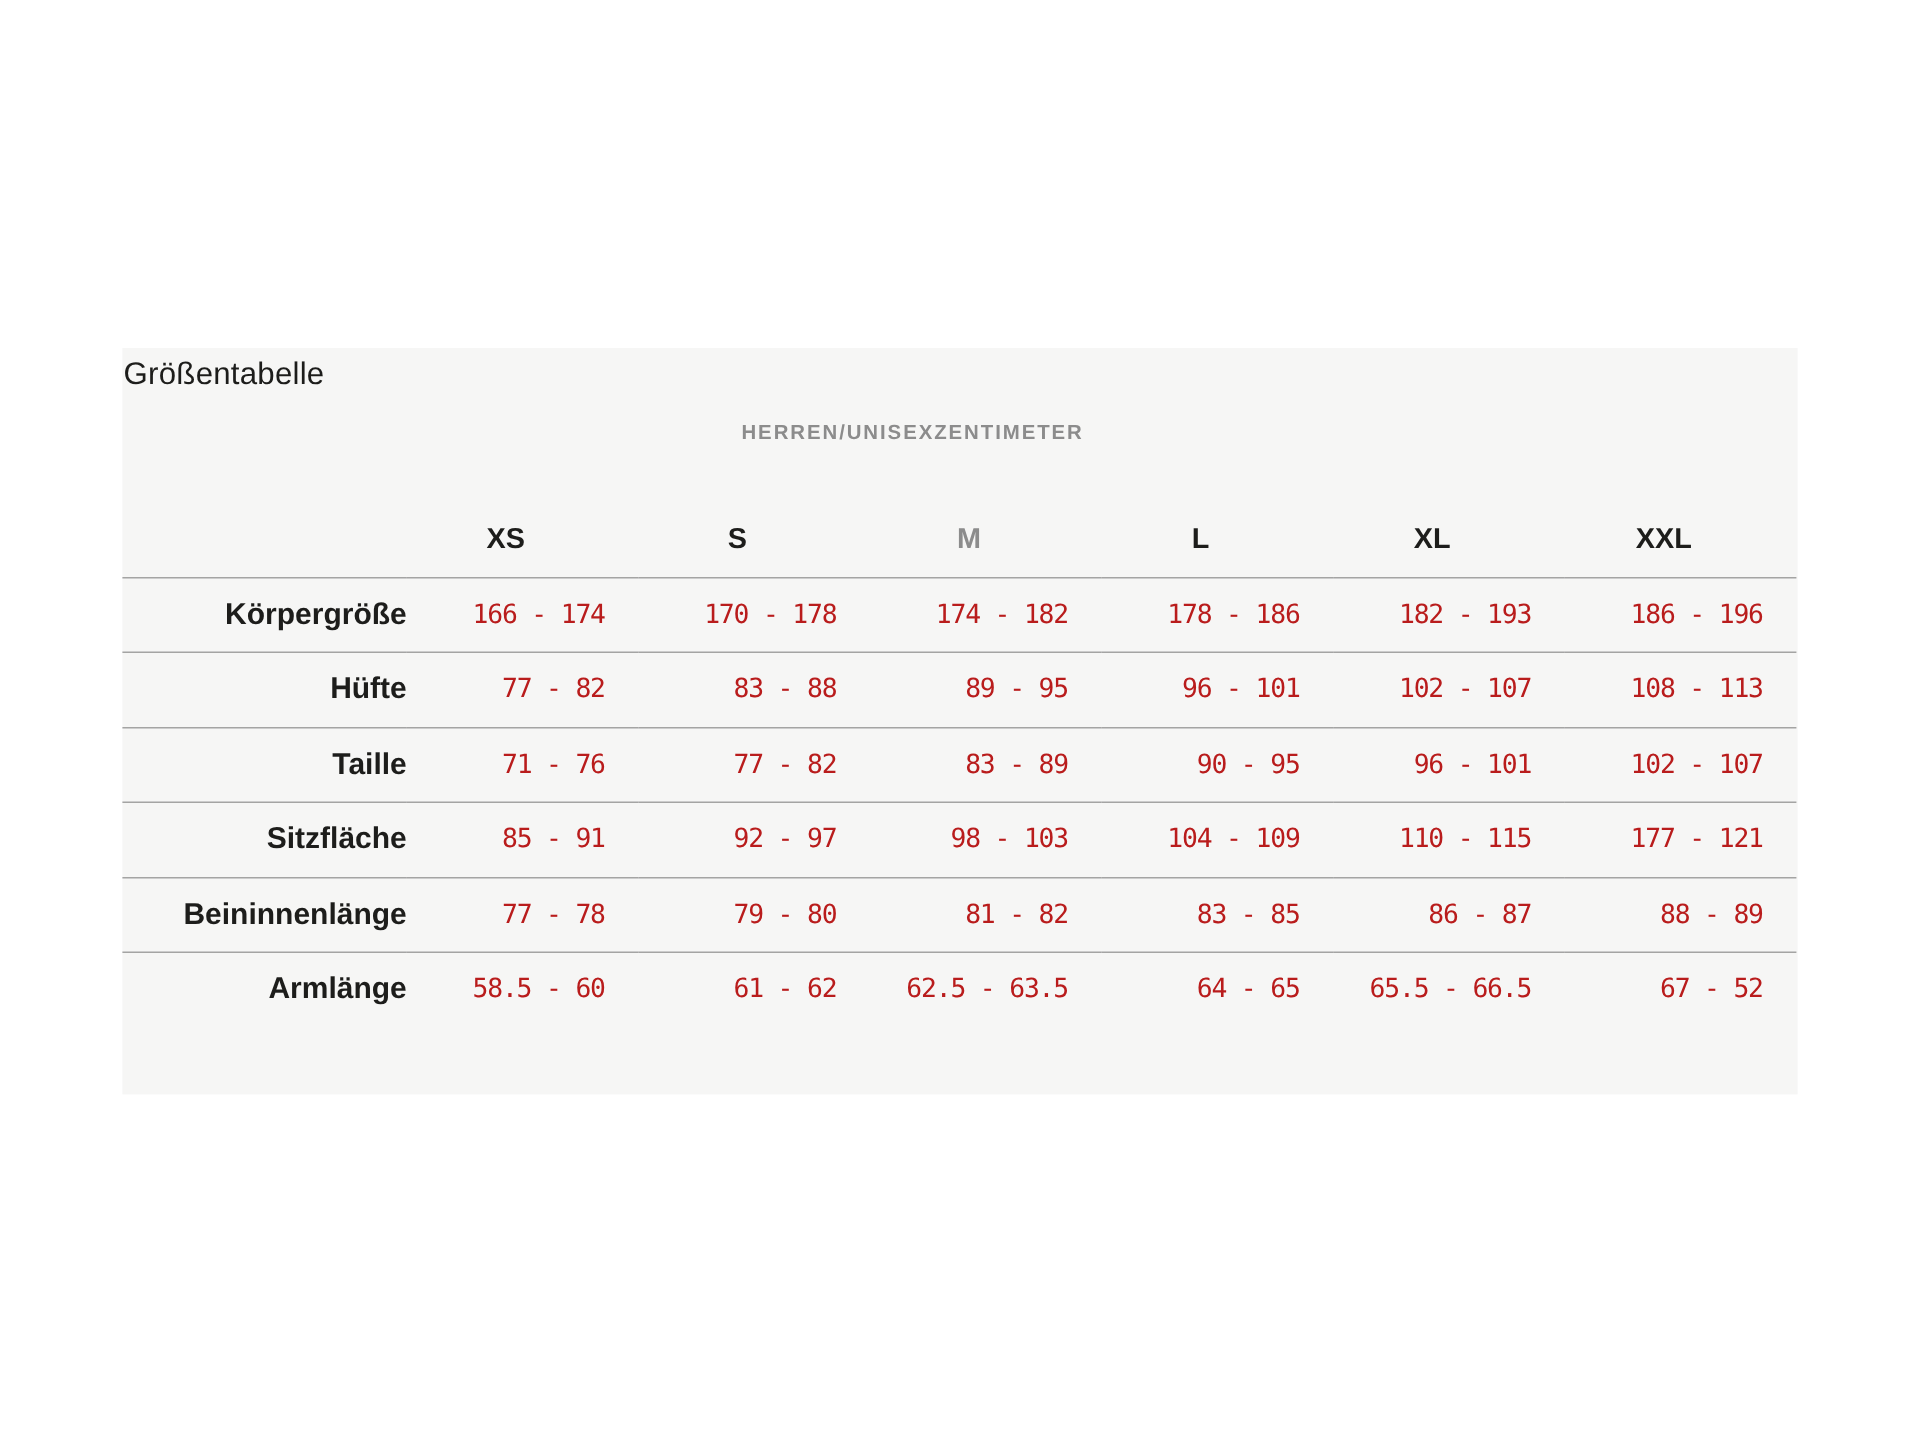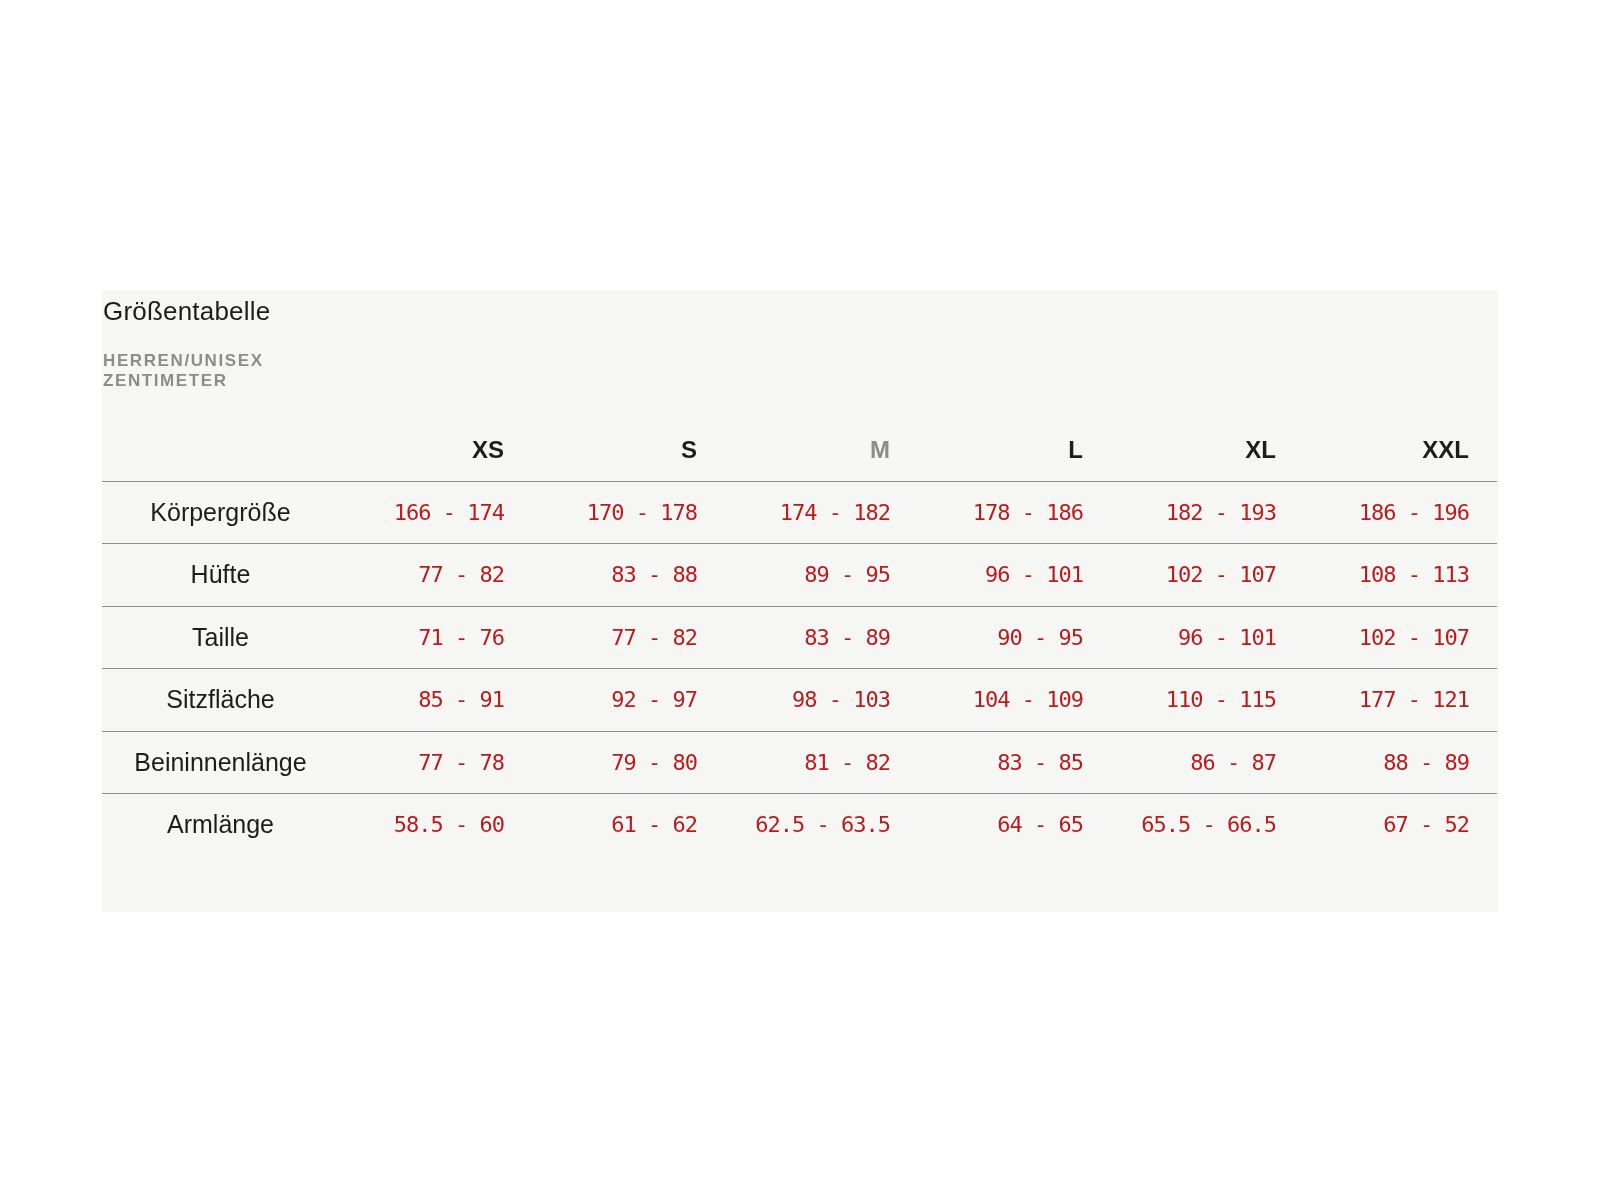--- a/index.html
+++ b/index.html
@@ -24,21 +24,20 @@
     color: #1d1d1b;
     letter-spacing: 0.2px;
   }
   .subbar {
     position: absolute;
     left: 103px; top: 351px;
     width: 1315px;
     display: flex;
     justify-content: center;
     align-items: baseline;
-    flex-direction: column;
   }
   .sublabel {
     font-size: 17px;
     font-weight: 700;
     color: #8c8c8c;
     letter-spacing: 1.6px;
   }
   table.size-table {
     position: absolute;
     left: 102px; top: 419px;
@@ -46,29 +45,29 @@
     border-collapse: collapse;
     table-layout: fixed;
   }
   col.c-label { width: 237px; }
   col.c-size  { width: 193px; }
   th, td { height: 61.5px; vertical-align: middle; padding: 0; }
   thead th {
     font-size: 24px;
     font-weight: 700;
     color: #1d1d1b;
-    text-align: right;
+    text-align: center;
     padding-right: 28px;
   }
   tbody tr { border-top: 1px solid #8f8f8f; }
   td.label {
     font-size: 25px;
-    font-weight: 400;
+    font-weight: 700;
     color: #1d1d1b;
-    text-align: center;
+    text-align: right;
   }
   td.val {
     font-family: "DejaVu Sans Mono", monospace;
     font-size: 22px;
     letter-spacing: -1px;
     color: #b91c1c;
     text-align: right;
     padding-right: 28px;
     white-space: nowrap;
   }

